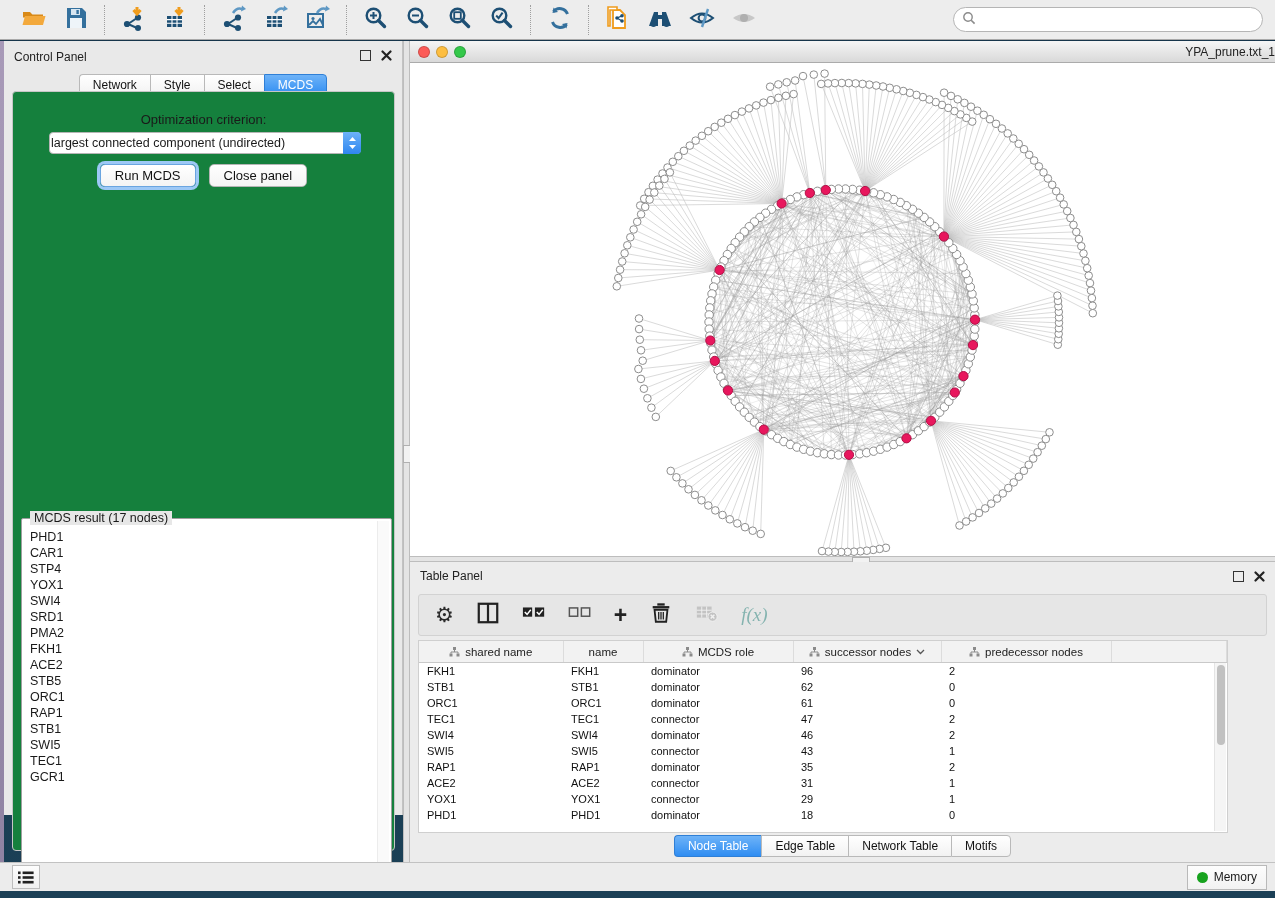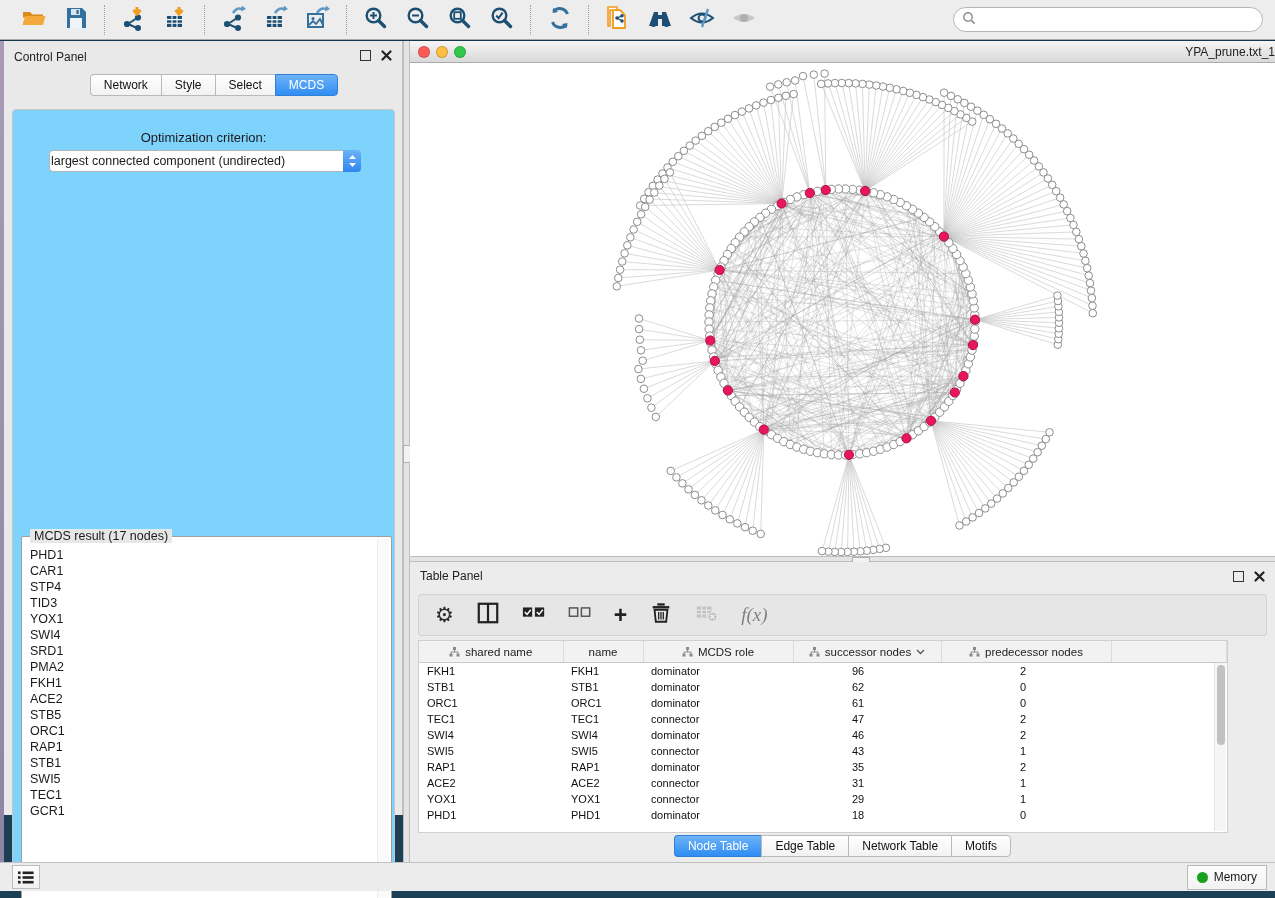--- a/index.html
+++ b/index.html
@@ -19,27 +19,27 @@
     display:flex;align-items:center;padding-left:8px;box-sizing:border-box;}
   
   #desktop-left{left:0;top:41px;width:4px;height:850px;background:linear-gradient(180deg,#a89ab8,#8f82a2);}
   
   #control-panel{left:4px;top:41px;width:399px;height:774px;background:#e9e9e9;border-right:1px solid #c2c2c2;box-sizing:border-box;}
   .panel-title{font-size:12px;color:#222;}
   #cp-title{left:10px;top:9px;}
   .panel-icons{position:absolute;top:9px;right:10px;display:flex;gap:10px;align-items:center;}
   .float-box{width:9px;height:9px;border:1.6px solid #333;cursor:pointer;}
   .close-x{width:11px;height:11px;cursor:pointer;}
-  #cp-tabs{left:11px;top:33px;width:100%;display:flex;justify-content:center;gap:0;}
+  #cp-tabs{left:0;top:33px;width:100%;display:flex;justify-content:center;gap:0;}
   .seg-tab{font-size:12px;padding:3px 13px;background:linear-gradient(#ffffff,#f2f2f2);
     border:1px solid #b9b9b9;border-right-width:0;cursor:pointer;color:#111;}
   .seg-tab:first-child{border-radius:4px 0 0 4px;}
   .seg-tab:last-child{border-radius:0 4px 4px 0;border-right-width:1px;}
   .seg-tab.sel{background:linear-gradient(#6eb3f8,#2f8df2);color:#fff;border-color:#2f7fd6;}
-  #cp-content{left:8px;top:68px;width:383px;height:760px;background:#7dd3fc;
+  #cp-content{left:8px;top:50px;width:383px;height:760px;background:#15803d;
     border:1px solid #c6c6c6;border-radius:4px;box-sizing:border-box;}
   #opt-label{width:100%;text-align:center;top:20px;font-size:13px;}
   #criterion-select{left:36px;top:40px;width:312px;height:22px;background:#fff;border:1px solid #b5b5b5;
     border-radius:4px;display:flex;align-items:center;cursor:pointer;box-sizing:border-box;}
   #criterion-select .val{font-size:12.5px;padding-left:1px;white-space:nowrap;}
   .select-stepper{margin-left:auto;width:18px;height:22px;margin-right:-1px;border-radius:0 4px 4px 0;
     background:linear-gradient(#6db2f8,#2f86f0);display:flex;align-items:center;justify-content:center;}
   .pushbtn{font-size:13px;background:linear-gradient(#ffffff,#f4f4f4);border:1px solid #b5b5b5;
     border-radius:5px;padding:3px 14px;cursor:pointer;color:#111;}
   #run-btn{box-shadow:0 0 0 3px #9dc8f6;border-color:#6aa5e0;}
@@ -67,28 +67,28 @@
   #net-canvas svg{display:block;}
   
   #table-panel{left:410px;top:562px;width:865px;height:300px;background:#ececec;box-sizing:border-box;}
   #tp-title{left:10px;top:7px;}
   #tp-toolbar{left:8px;top:32px;width:849px;height:42px;background:#e6e6e6;border:1px solid #d2d2d2;
     border-radius:3px;display:flex;align-items:center;gap:22px;padding-left:16px;box-sizing:border-box;}
   .tp-btn{display:flex;align-items:center;justify-content:center;cursor:pointer;height:26px;}
   .tp-btn.disabled{opacity:.45;cursor:default;}
   .gear-glyph{font-size:21px;line-height:21px;color:#2b2b2b;font-family:"DejaVu Sans",sans-serif;}
   .plus-glyph{font-size:23px;font-weight:700;color:#222;line-height:20px;}
-  .fx-glyph{font-size:19px;font-style:italic;font-family:"Liberation Serif",serif;color:#000000;}
+  .fx-glyph{font-size:19px;font-style:italic;font-family:"Liberation Serif",serif;color:#0f766e;}
   #tp-table{left:8px;top:78px;width:810px;height:193px;background:#fff;border:1px solid #cfcfcf;box-sizing:border-box;overflow:hidden;}
   table{border-collapse:collapse;table-layout:fixed;width:100%;}
   th{background:#f2f2f2;border-bottom:1px solid #c9c9c9;border-right:1px solid #dcdcdc;height:21px;
      font-size:11.5px;font-weight:400;color:#222;padding:0;}
   th .hwrap{display:flex;align-items:center;justify-content:center;gap:5px;padding:0 4px;}
   td{font-size:11px;height:16px;padding:0 8px;white-space:nowrap;overflow:hidden;color:#111;}
-  td.num{text-align:center;}
+  td.num{text-align:left;}
   #tbl-scroll{position:absolute;top:22px;right:1px;bottom:1px;width:11px;background:#f5f5f5;border-left:1px solid #e4e4e4;}
   #tbl-thumb{position:absolute;top:2px;left:1.5px;width:8px;height:80px;border-radius:4px;background:#c1c1c1;cursor:pointer;}
   #tp-tabs{left:0;top:273px;width:100%;display:flex;justify-content:center;text-align:center;}
   
   #status-bar{left:0;top:862px;width:1275px;height:29px;background:#ececec;border-top:1px solid #c2c2c2;
     display:flex;align-items:center;box-sizing:border-box;}
   #list-btn{margin-left:12px;width:26px;height:22px;background:linear-gradient(#fdfdfd,#f0f0f0);
     border:1px solid #bdbdbd;display:flex;align-items:center;justify-content:center;cursor:pointer;}
   #memory-btn{margin-left:auto;margin-right:8px;height:23px;background:linear-gradient(#fdfdfd,#f2f2f2);
     border:1px solid #b9b9b9;display:flex;align-items:center;gap:6px;padding:0 9px;font-size:12px;cursor:pointer;}
@@ -277,27 +277,30 @@
     <div id="opt-label" class="abs">Optimization criterion:</div>
     <div id="criterion-select" class="abs">
       <span class="val">largest connected component (undirected)</span>
       <span class="select-stepper">
         <svg width="9" height="14" viewBox="0 0 9 14">
             <path d="M4.5 1 L8 5 H1 Z" fill="#fff"></path>
             <path d="M4.5 13 L1 9 H8 Z" fill="#fff"></path>
           </svg>
       </span>
     </div>
+    <div id="cp-buttons" class="abs">
+      <button id="run-btn" class="pushbtn">Run MCDS</button>
+      <button class="pushbtn">Close panel</button>
+    </div>
     <div id="mcds-fieldset" class="abs">
       <div id="mcds-legend">MCDS result (17 nodes)</div>
       <div id="mcds-list">
           <div class="mcds-item">PHD1</div>
           <div class="mcds-item">CAR1</div>
           <div class="mcds-item">STP4</div>
-          <div class="mcds-item">TID3</div>
           <div class="mcds-item">YOX1</div>
           <div class="mcds-item">SWI4</div>
           <div class="mcds-item">SRD1</div>
           <div class="mcds-item">PMA2</div>
           <div class="mcds-item">FKH1</div>
           <div class="mcds-item">ACE2</div>
           <div class="mcds-item">STB5</div>
           <div class="mcds-item">ORC1</div>
           <div class="mcds-item">RAP1</div>
           <div class="mcds-item">STB1</div>

